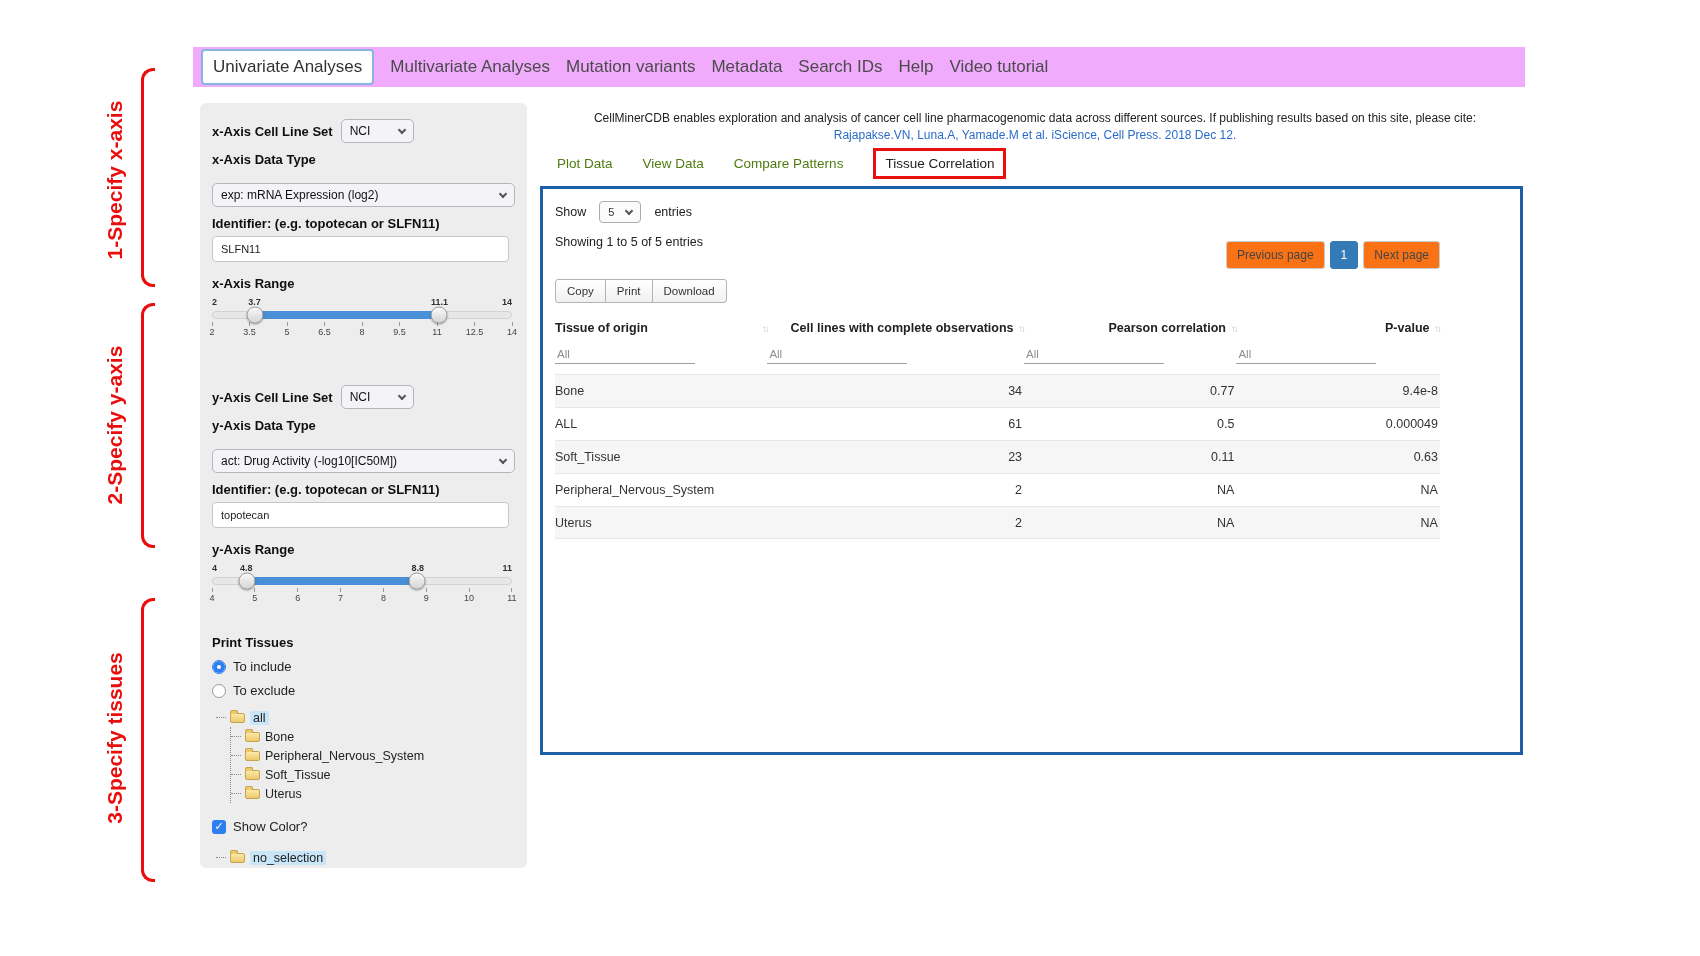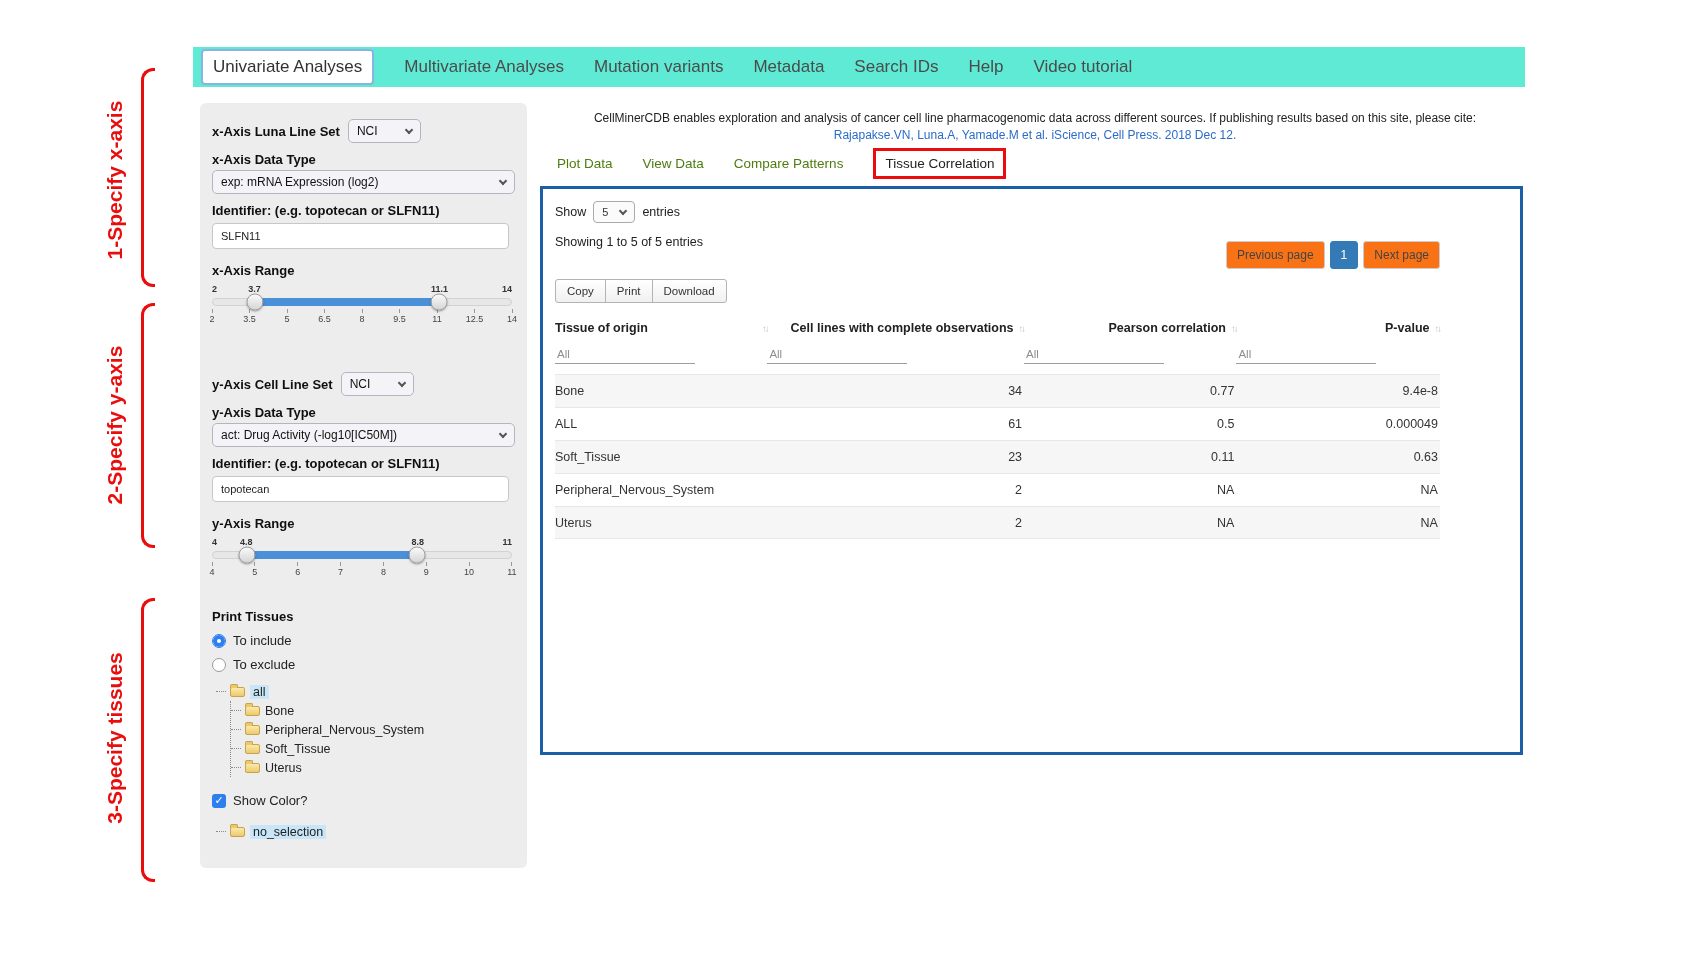--- a/index.html
+++ b/index.html
@@ -1,34 +1,34 @@
 <!DOCTYPE html>
 <html><head>
 <meta charset="utf-8">
 <style>
   * { box-sizing: border-box; margin: 0; padding: 0; }
   html,body { width:1700px; height:956px; }
   body { position:relative; overflow:hidden; background:#fff; font-family:"Liberation Sans", sans-serif; color:#222; }
 
   
-  .navbar { position:absolute; left:193px; top:47px; width:1332px; height:40px; background:#5eead4; display:flex; align-items:center; gap:30px; padding-left:8px; }
+  .navbar { position:absolute; left:193px; top:47px; width:1332px; height:40px; background:#f0abfc; display:flex; align-items:center; gap:16px; padding-left:8px; }
   .nav-tab { font-size:17px; color:#4b4b4b; white-space:nowrap; cursor:default; }
   .nav-tab.active { border:2px solid #8ab4e0; background:#fff; border-radius:4px; padding:6px 10px; color:#333; }
 
   
   .step-label { position:absolute; width:200px; text-align:center; transform:rotate(-90deg); color:#ea0d0d; font-weight:bold; font-size:21px; white-space:nowrap; }
   .bracket { position:absolute; left:141px; width:14px; border:3px solid #ea0d0d; border-right:none; border-radius:12px 0 0 12px; }
 
   
   .sidebar { position:absolute; left:200px; top:103px; width:327px; height:765px; background:#ededed; border-radius:6px; padding:16px 12px; }
   .side-label { font-size:13px; font-weight:bold; color:#0f0f0f; }
   .inline-row { display:flex; align-items:center; gap:8px; }
   .sel { display:flex; align-items:center; justify-content:space-between; background:#f4f4f8; border:1px solid #b5b5c0; border-radius:5px; padding:3px 8px; font-size:12px; color:#111; height:24px; cursor:default; }
   .sel.w92 { width:73px; }
-  .sel.block { width:100%; margin-top:3px; }
+  .sel.block { width:100%; margin-top:16px; }
   .chev { width:6px; height:6px; border-right:2px solid #555; border-bottom:2px solid #555; transform:rotate(45deg); margin-left:8px; margin-top:-3px; flex:none; }
   .txt { display:block; width:297px; border:1px solid #c7c7c7; border-radius:4px; background:#fff; font-size:11px; padding:6px 8px; margin-top:5px; font-family:"Liberation Sans",sans-serif; color:#222; }
   .mt8{margin-top:9px;} .mt14{margin-top:14px;}
 
   
   .slider { position:relative; width:300px; margin-top:6px; }
   .sl-vals { position:relative; height:12px; }
   .sl-val { position:absolute; font-size:9px; font-weight:bold; color:#333; transform:translateX(-50%); }
   .sl-val.min { left:0; transform:none; }
   .sl-val.max { right:0; transform:none; }
@@ -56,21 +56,21 @@
 
   
   .citation { position:absolute; left:545px; top:110px; width:980px; text-align:center; font-size:12px; color:#222; line-height:17px; }
   .citation a { color:#2b6cc8; text-decoration:none; cursor:pointer; }
   .subtabs { position:absolute; left:557px; top:148px; display:flex; align-items:center; gap:30px; font-size:13.5px; }
   .subtab { color:#4d7c0f; cursor:default; }
   .subtab.boxed { color:#222; border:3px solid #ea0d0d; padding:5px 9px; background:#fff; }
 
   .panel { position:absolute; left:540px; top:186px; width:983px; height:569px; border:3px solid #1d5fa6; background:#fff; }
   .panel-content { position:absolute; left:12px; top:0; width:885px; height:100%; }
-  .show-row { position:absolute; left:0; top:12px; display:flex; align-items:center; gap:7px; font-size:12.5px; color:#222; }
+  .show-row { position:absolute; left:0; top:12px; display:flex; align-items:center; gap:13px; font-size:12.5px; color:#222; }
   .mini-select { display:inline-flex; align-items:center; border:1px solid #ababab; border-radius:4px; background:#fbfbfb; padding:2px 8px; font-size:11px; height:22px; color:#333; }
   .showing { position:absolute; left:0; top:46px; font-size:12.5px; color:#222; }
   .pagination { position:absolute; right:0; top:52px; display:flex; align-items:center; }
   .pg-btn { border:1px solid #ccc; border-radius:3px; background:#f97316; color:#444; font-size:12px; padding:6px 10px; font-family:"Liberation Sans",sans-serif; cursor:pointer; }
   .pg-num { border:1px solid #337ab7; border-radius:3px; background:#337ab7; color:#fff; font-size:12px; padding:6px 10px; margin:0 5px; font-family:"Liberation Sans",sans-serif; cursor:pointer; }
   .dt-buttons { position:absolute; left:0; top:90px; display:flex; }
   .dt-btn { border:1px solid #b3b3b3; background:linear-gradient(#ffffff,#f0f0f0); color:#333; font-size:11.5px; padding:5px 11px; margin-left:-1px; font-family:"Liberation Sans",sans-serif; cursor:pointer; }
   .dt-btn:first-child { border-radius:3px 0 0 3px; margin-left:0; }
   .dt-btn:last-child { border-radius:0 3px 3px 0; }
 
@@ -105,21 +105,21 @@
 
 <div class="step-label" style="left:15px; top:168px;">1-Specify x-axis</div>
 <div class="bracket" style="top:68px; height:219px;"></div>
 <div class="step-label" style="left:15px; top:413px;">2-Specify y-axis</div>
 <div class="bracket" style="top:303px; height:245px;"></div>
 <div class="step-label" style="left:15px; top:726px;">3-Specify tissues</div>
 <div class="bracket" style="top:598px; height:284px;"></div>
 
 <div class="sidebar">
   <div class="inline-row">
-    <span class="side-label">x-Axis Luna Line Set</span>
+    <span class="side-label">x-Axis Cell Line Set</span>
     <div class="sel w92">
       <span>NCI</span>
       <i class="chev"></i>
     </div>
   </div>
   <div class="side-label mt8">x-Axis Data Type</div>
   <div class="sel block">
     <span>exp: mRNA Expression (log2)</span>
     <i class="chev"></i>
   </div>

